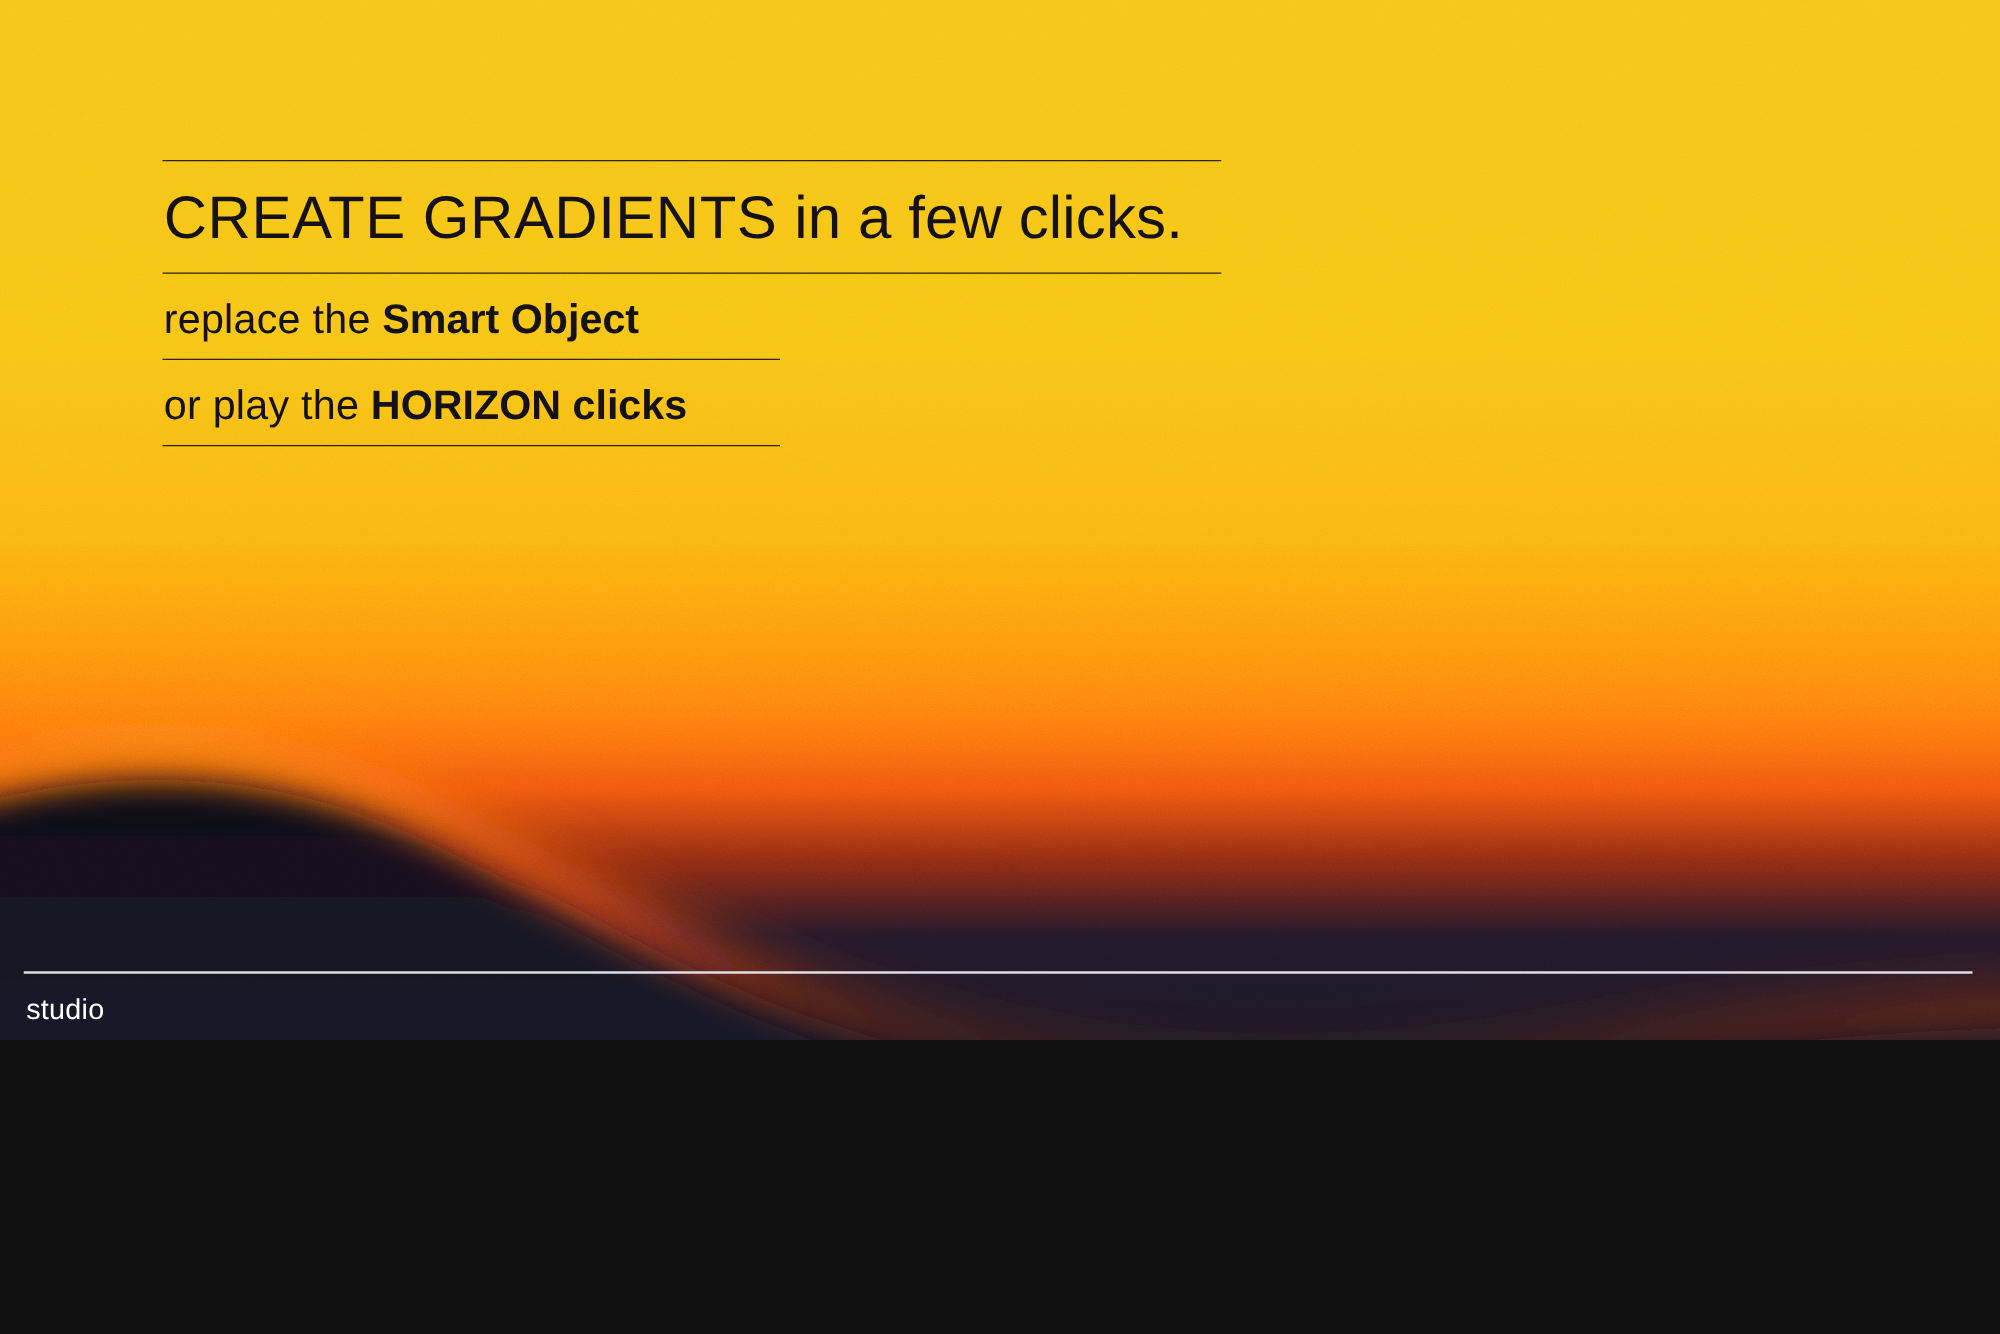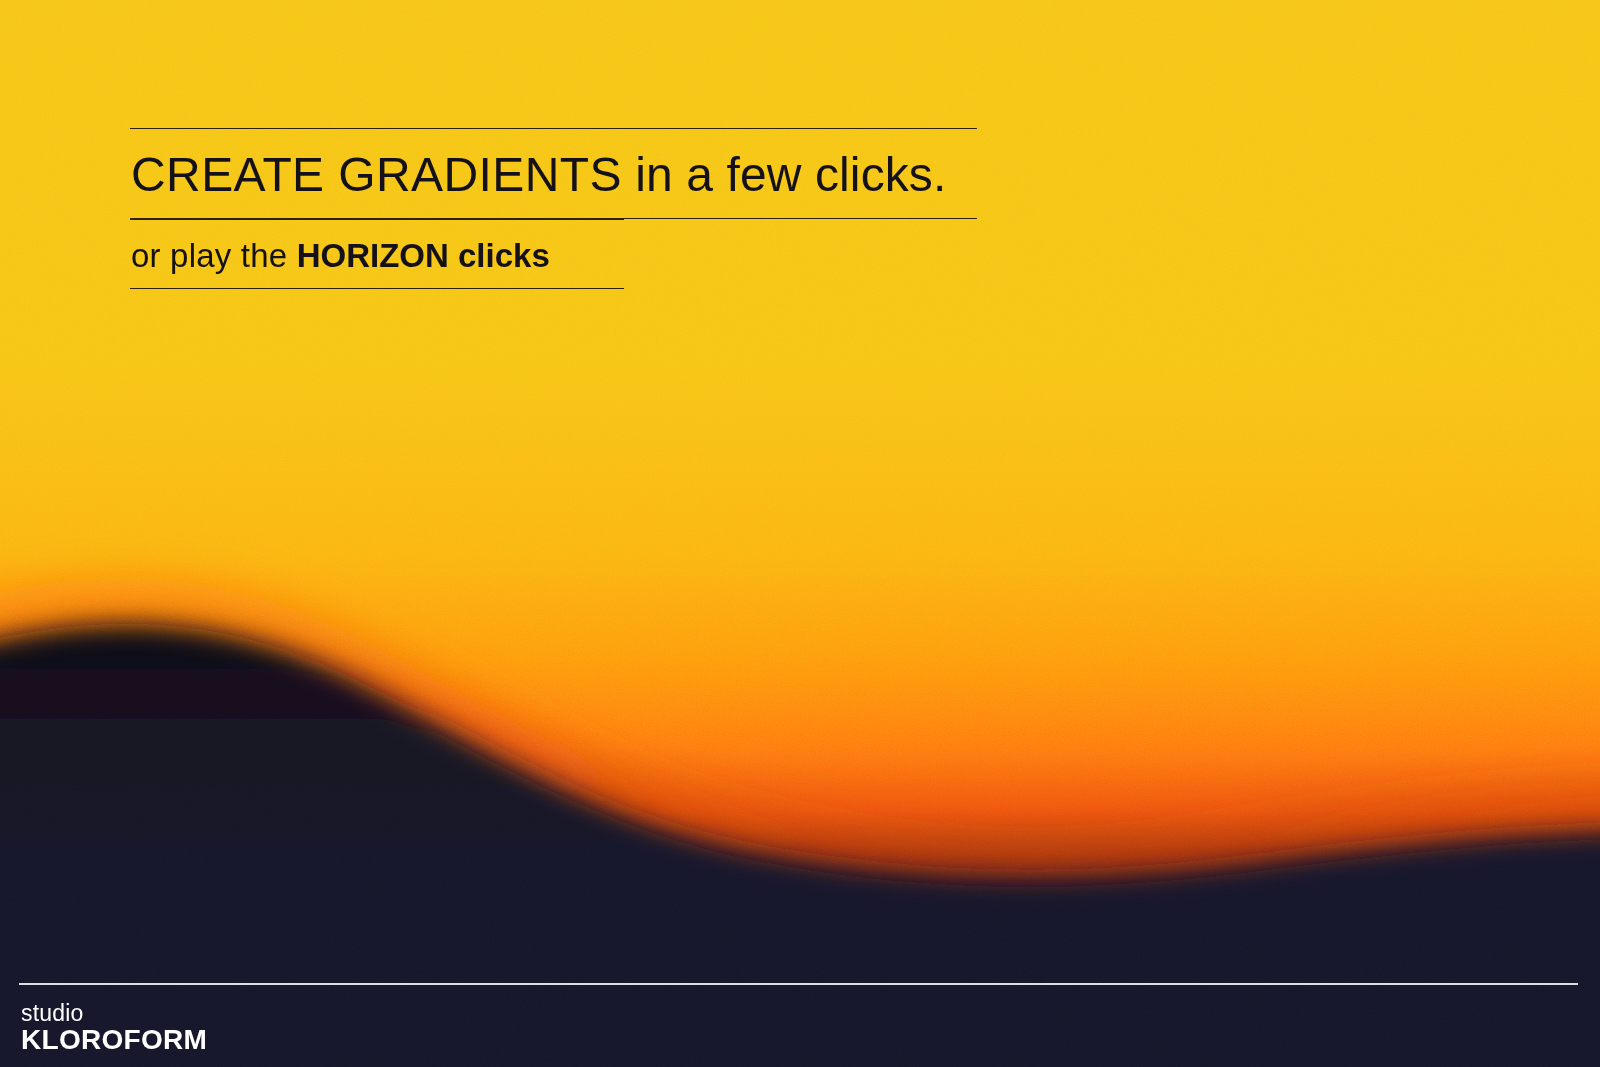--- a/index.html
+++ b/index.html
@@ -5,21 +5,21 @@
 <style>
   html, body {
     margin: 0;
     padding: 0;
     background: #111;
   }
 
   #poster {
     position: relative;
     width: 1600px;
-    height: 1067px;
+    height: 832px;
     overflow: hidden;
     font-family: "Liberation Sans", sans-serif;
     background: #a16207;
     isolation: isolate;
   }
 
   
 
   
   .bg-base {
@@ -193,29 +193,29 @@
   </div>
 
   <div class="copy">
 
     <div class="rule rule-wide"></div>
 
     <h1 class="headline"><span class="lead">CREATE GRADIENTS</span><span class="tail"> in a few clicks.</span></h1>
 
     <div class="rule rule-wide"></div>
 
+    <p class="subline"><span>replace the </span><span class="strong">Smart Object</span></p>
 
     <div class="rule rule-mid"></div>
 
     <p class="subline"><span>or play the </span><span class="strong">HORIZON clicks</span></p>
 
     <div class="rule rule-narrow"></div>
   </div>
 
   <div class="footer">
     <div class="footer-rule"></div>
     <div class="brand">
       <span class="brand-top">studio</span>
-      <span class="brand-bottom">KLOROFORM</span>
     </div>
   </div>
 
 </div>
 
 </body></html>

